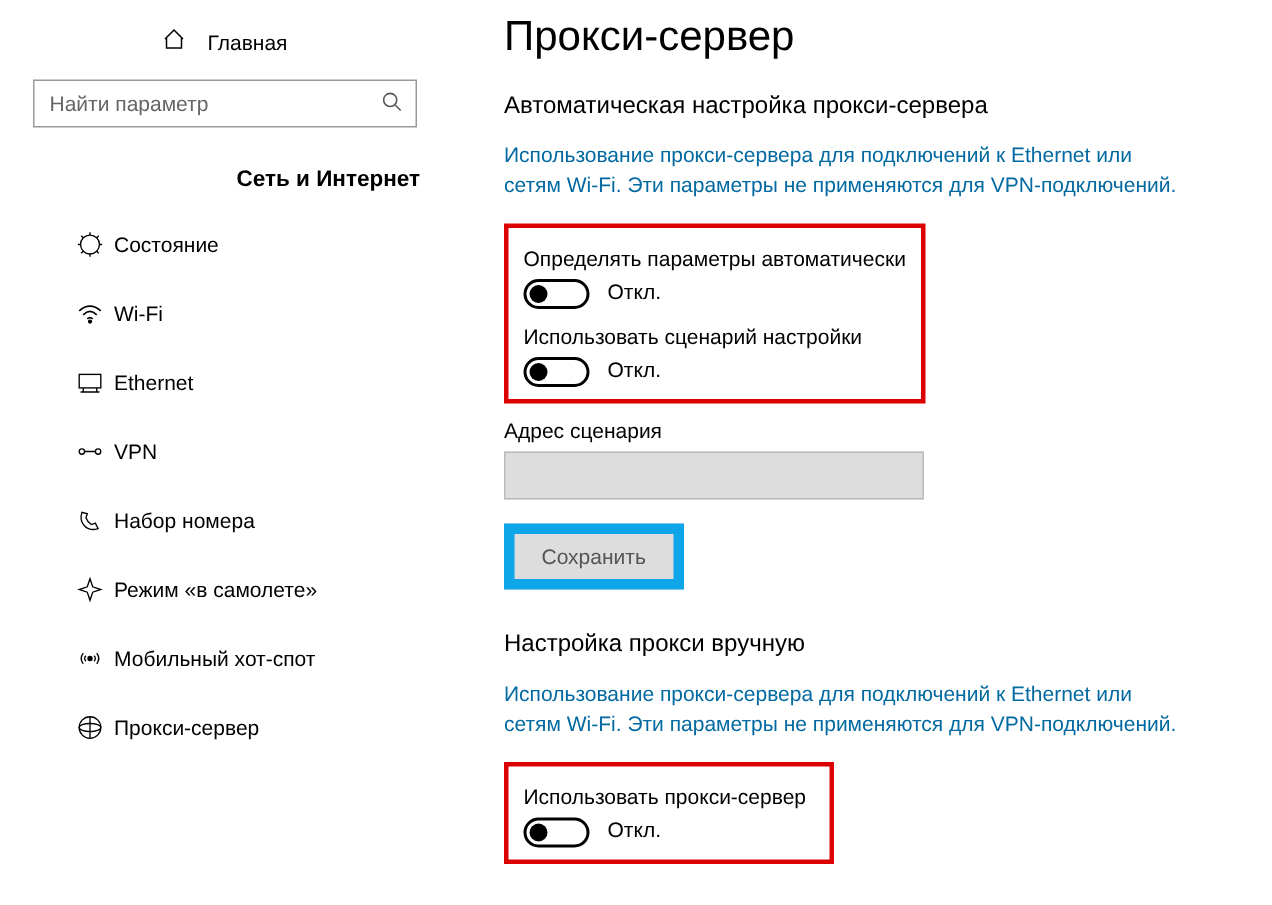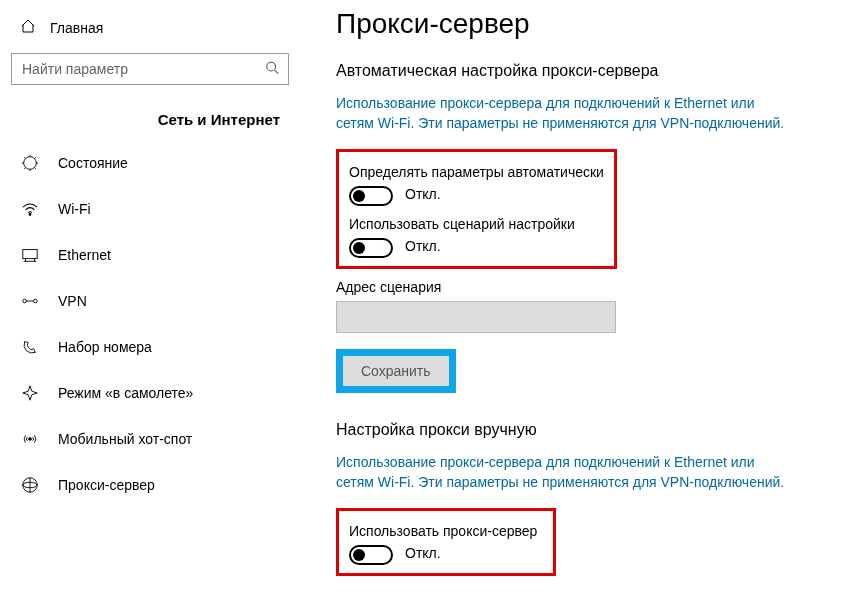--- a/index.html
+++ b/index.html
@@ -16,24 +16,25 @@
     .sidebar {
       width: 300px;
       padding: 10px 0;
       flex-shrink: 0;
     }
     .home-row {
       display: flex;
       align-items: center;
       padding: 8px 20px;
       gap: 14px;
+      justify-content: center;
     }
     .home-row svg { width: 16px; height: 16px; }
     .search-wrap {
-      margin: 8px 11px;
+      margin: 8px 22px;
       position: relative;
     }
     .search-input {
       width: 100%;
       border: 1px solid #999;
       padding: 7px 34px 7px 10px;
       font-size: 14px;
       font-family: inherit;
       background: #fff;
     }
@@ -47,22 +48,23 @@
     .category-title {
       font-weight: 600;
       font-size: 15px;
       padding: 18px 20px 12px;
       text-align: right;
     }
     .nav-item {
       display: flex;
       align-items: center;
       padding: 14px 20px;
-      gap: 18px;
+      gap: 6px;
       cursor: pointer;
+      margin-left: 30px;
     }
     .nav-item .icon-slot { width: 20px; display: flex; align-items: center; justify-content: center; }
     .nav-item .icon-slot svg { width: 18px; height: 18px; }
     .nav-item span.label { font-size: 14px; }
     .main {
       flex: 1;
       padding: 8px 20px 20px 36px;
       overflow-y: auto;
     }
     .page-title {

